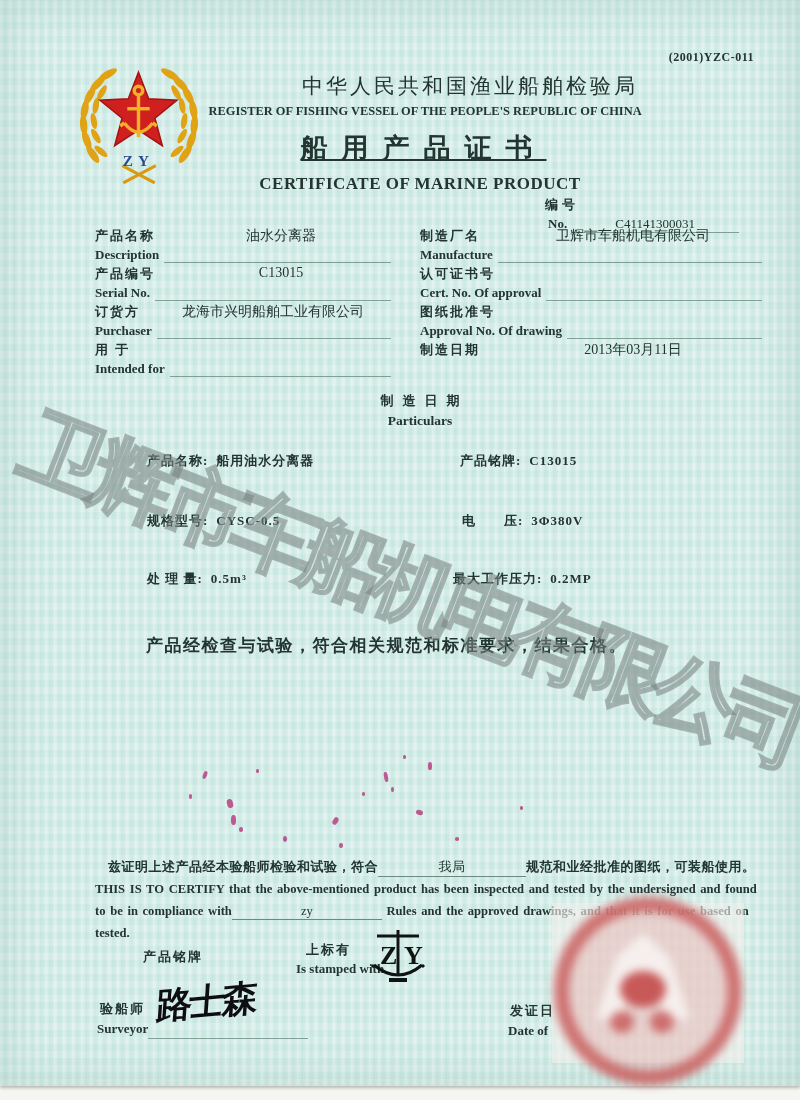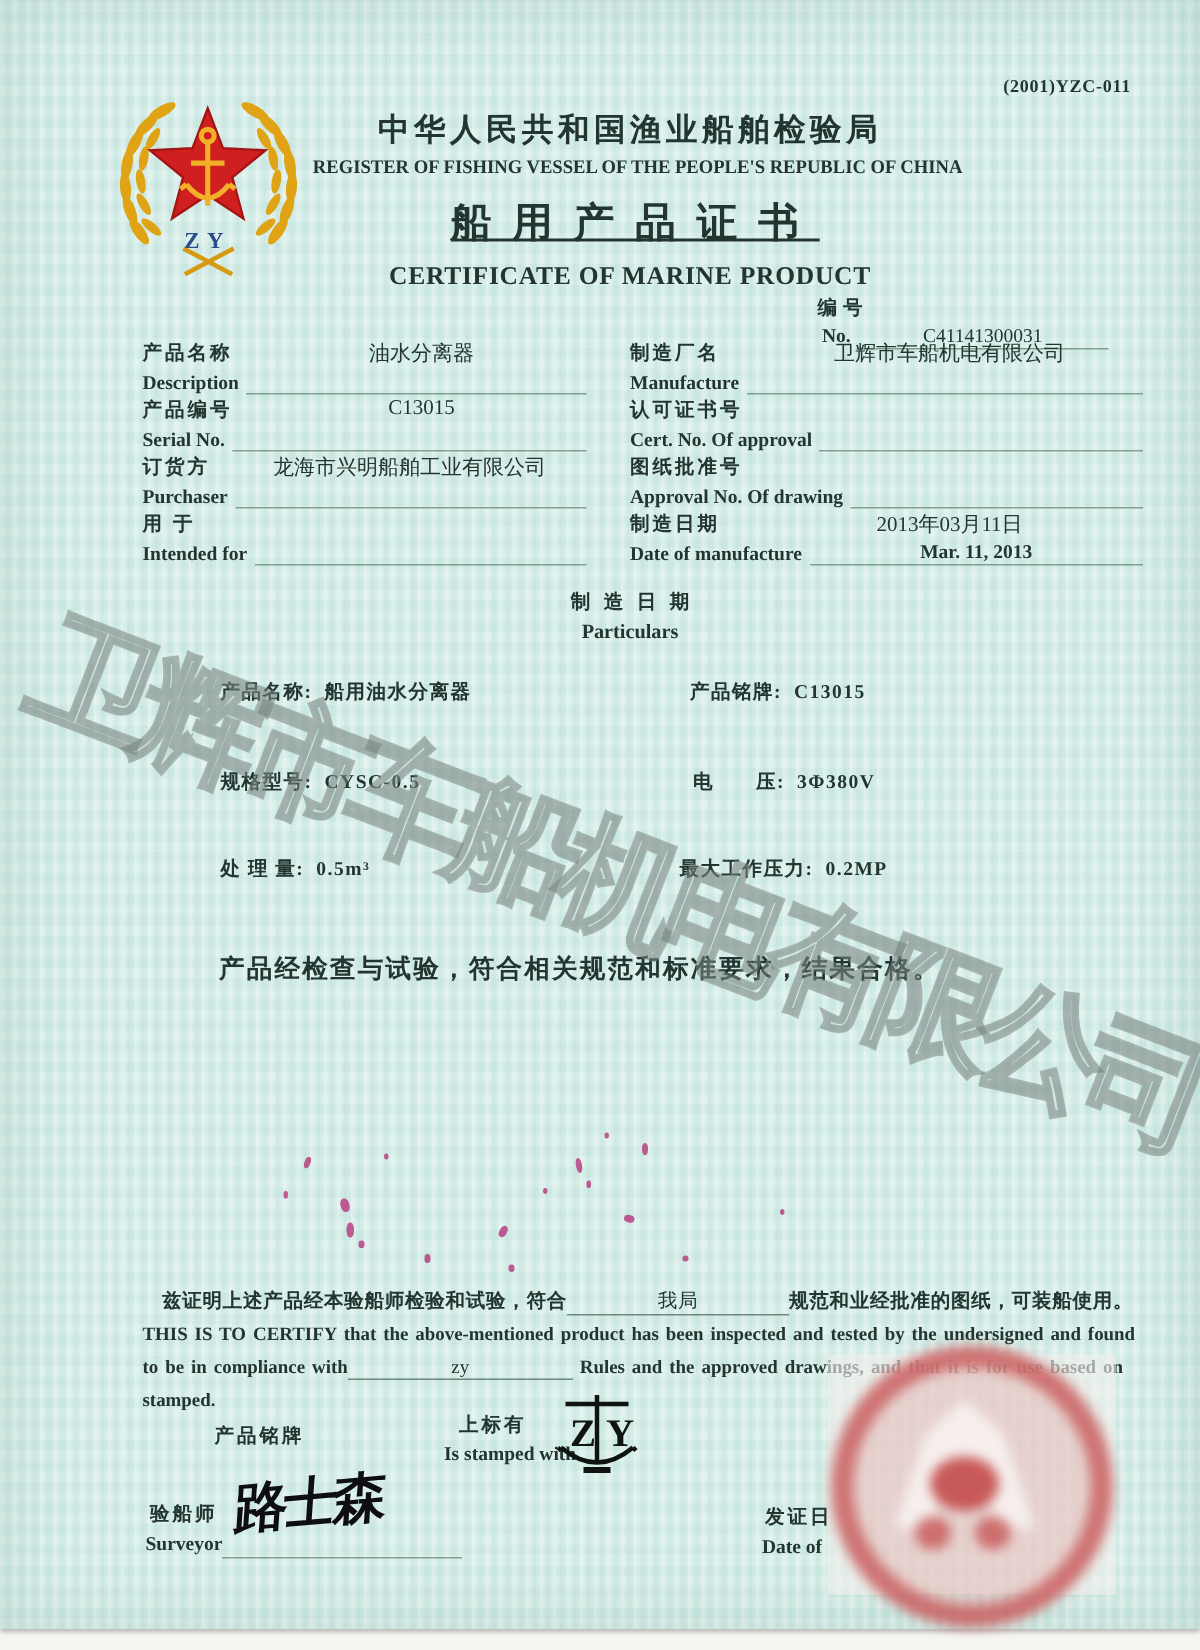--- a/index.html
+++ b/index.html
@@ -12,21 +12,21 @@
         rgba(150,205,196,.20) 5px, rgba(255,255,255,0) 9px),
       repeating-linear-gradient(0deg, rgba(255,255,255,.10) 0 7px, rgba(165,212,203,.10) 7px 14px);
     box-shadow:inset 0 0 45px rgba(120,165,152,.28), 0 2px 3px rgba(0,0,0,.25);}
   .abs{position:absolute;}
   .z10{z-index:10;} 
 
   
   .form-code{top:50px;right:46px;font-size:12px;font-weight:bold;letter-spacing:.5px;}
   .logo{left:70px;top:60px;width:138px;height:132px;}
   .hdr{left:202px;top:72px;width:436px;text-align:center;}
-  .hdr .cn1{font-size:21px;font-weight:bold;letter-spacing:3px;white-space:nowrap;}
+  .hdr .cn1{font-size:21px;font-weight:normal;letter-spacing:3px;white-space:nowrap;text-align:right;}
   .hdr .en1{font-size:12.8px;font-weight:bold;margin-top:4px;white-space:nowrap;
             transform:scaleX(.97);transform-origin:center;}
   .hdr .cn2{font-size:27px;font-weight:bold;letter-spacing:14px;margin-top:11px;white-space:nowrap;
             margin-left:7px;text-decoration:underline;}
   .hdr .en2{font-size:17px;font-weight:bold;letter-spacing:.5px;margin-top:8px;white-space:nowrap;}
 
   
   .num-cn{left:545px;top:196px;font-size:13px;font-weight:bold;letter-spacing:4px;}
   .num-row{left:548px;top:216px;font-size:13px;font-weight:bold;white-space:nowrap;}
   .num-line{display:inline-block;width:168px;border-bottom:1.2px solid rgba(105,140,125,.8);
@@ -196,26 +196,20 @@
     <div class="f-r1"><span class="f-cn">图纸批准号</span>
       <span class="f-val" style="left:90px"></span></div>
     <div class="f-r2">
         <span class="f-en">Approval No. Of drawing</span>
       <span class="f-line"></span>
       </div>
   </div>
   <div class="abs field z10" style="left:420px;top:340px;width:342px">
     <div class="f-r1"><span class="f-cn">制造日期</span>
       <span class="f-val" style="left:84px">2013年03月11日</span></div>
-    <div class="f-r2">
-        <span class="f-en">Date of manufacture</span>
-      <span class="f-line">
-          <span class="on-line">Mar. 11, 2013</span>
-        </span>
-      </div>
   </div>
 
   <div class="abs part-title z10">
     <div class="cn">制造日期</div>
     <div class="en">Particulars</div>
   </div>
 
   <div class="p-item z10" style="left:147px;top:452px">
     <span>产品名称:</span><span class="lv">船用油水分离器</span>
   </div>
@@ -237,21 +231,21 @@
   <div class="abs conclusion z10">产品经检查与试验，符合相关规范和标准要求，结果合格。</div>
 
   <div class="abs cert-cn z10">
     <span>兹证明上述产品经本验船师检验和试验，符合</span><span class="blank" style="width:148px">我局</span><span>规范和业经批准的图纸，可装船使用。</span>
   </div>
   <div class="abs cert-en z10" style="left:95px;top:882px">THIS IS TO CERTIFY that the above-mentioned product has been inspected and tested by the undersigned and found</div>
   <div class="abs cert-en z10" style="left:95px;top:904px">
     <span>to be in compliance with</span><span class="blank" style="width:150px">zy</span>
     <span>Rules and the approved drawings, and that it is for use based on</span>
   </div>
-  <div class="abs cert-en z10" style="left:95px;top:926px">stamped.</div>
+  <div class="abs cert-en z10" style="left:95px;top:926px">tested.</div>
 
   <div class="abs lbl-sm z10" style="left:143px;top:948px">产品铭牌</div>
   <div class="abs lbl-sm z10" style="left:306px;top:941px">上标有</div>
   <div class="abs lbl-en z10" style="left:296px;top:961px">Is stamped with</div>
   <svg class="abs z10" style="left:367px;top:928px" width="60" height="58" viewBox="0 0 60 58">
     <g stroke="#101410" stroke-width="3" fill="none">
       <path d="M10,8 L52,8"></path>
       <path d="M31,2 L31,46"></path>
       <path d="M7,37 Q31,57 55,37"></path>
       <path d="M7,37 l-2,2 M55,37 l2,2"></path>

